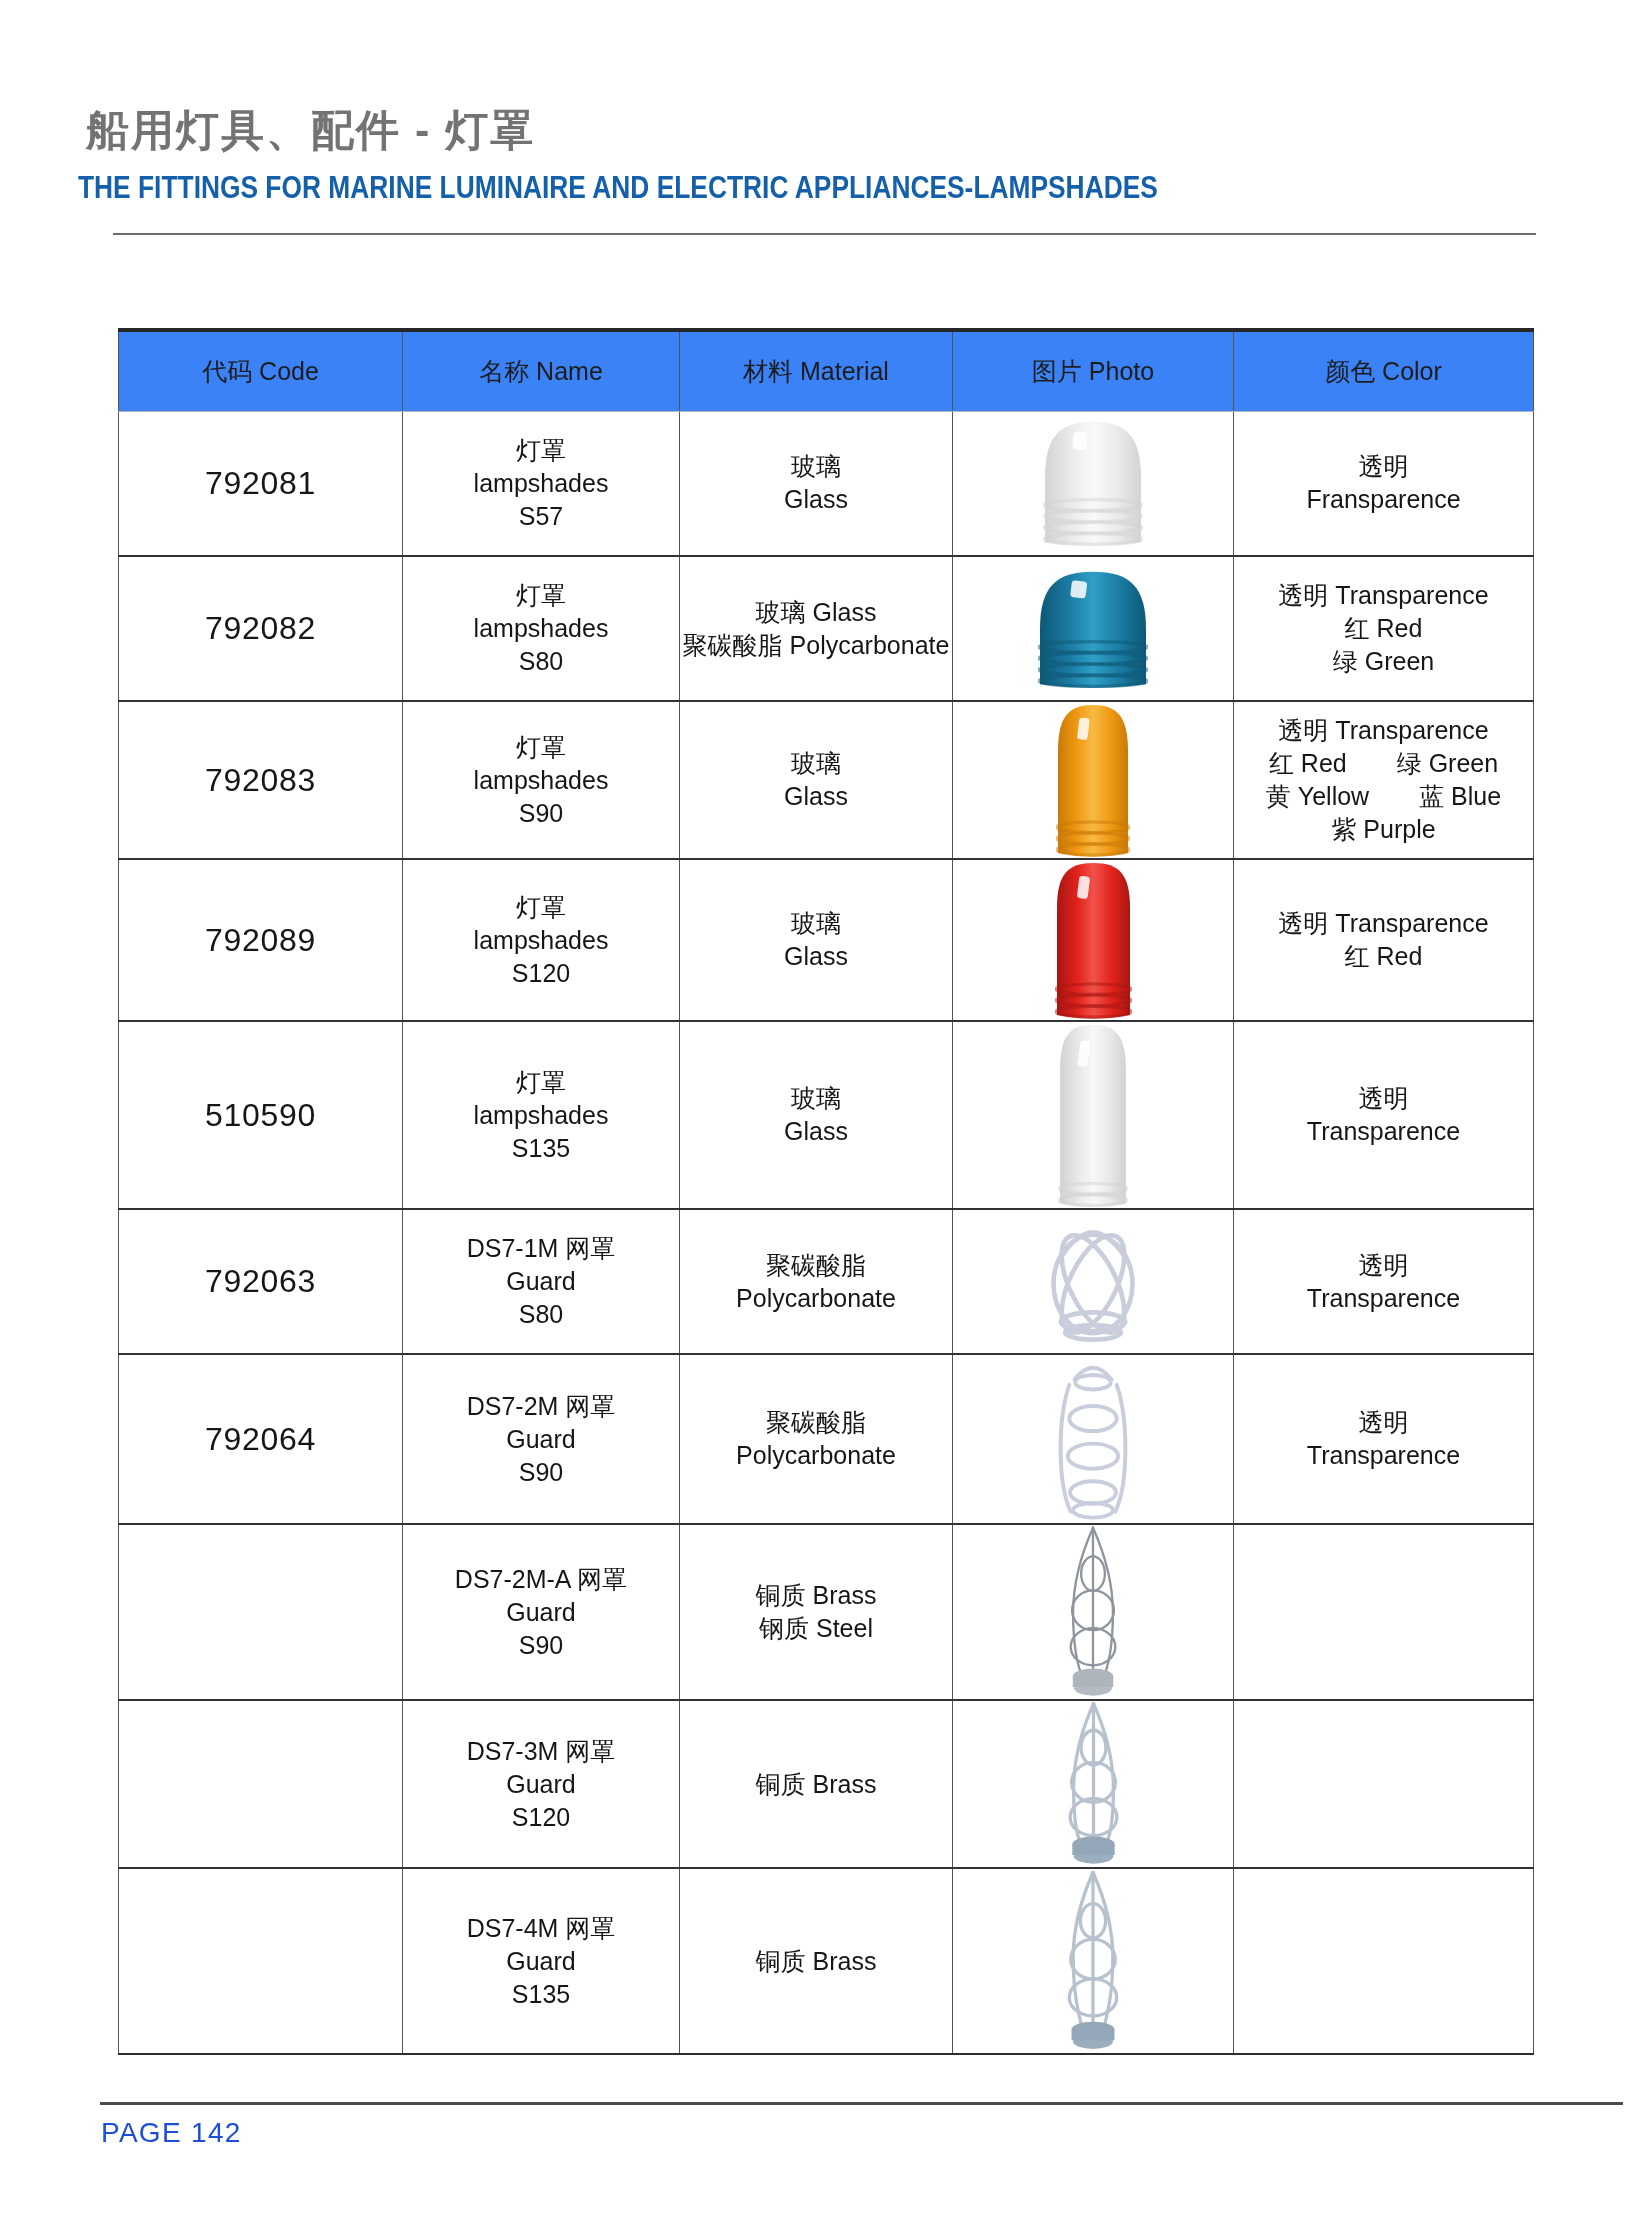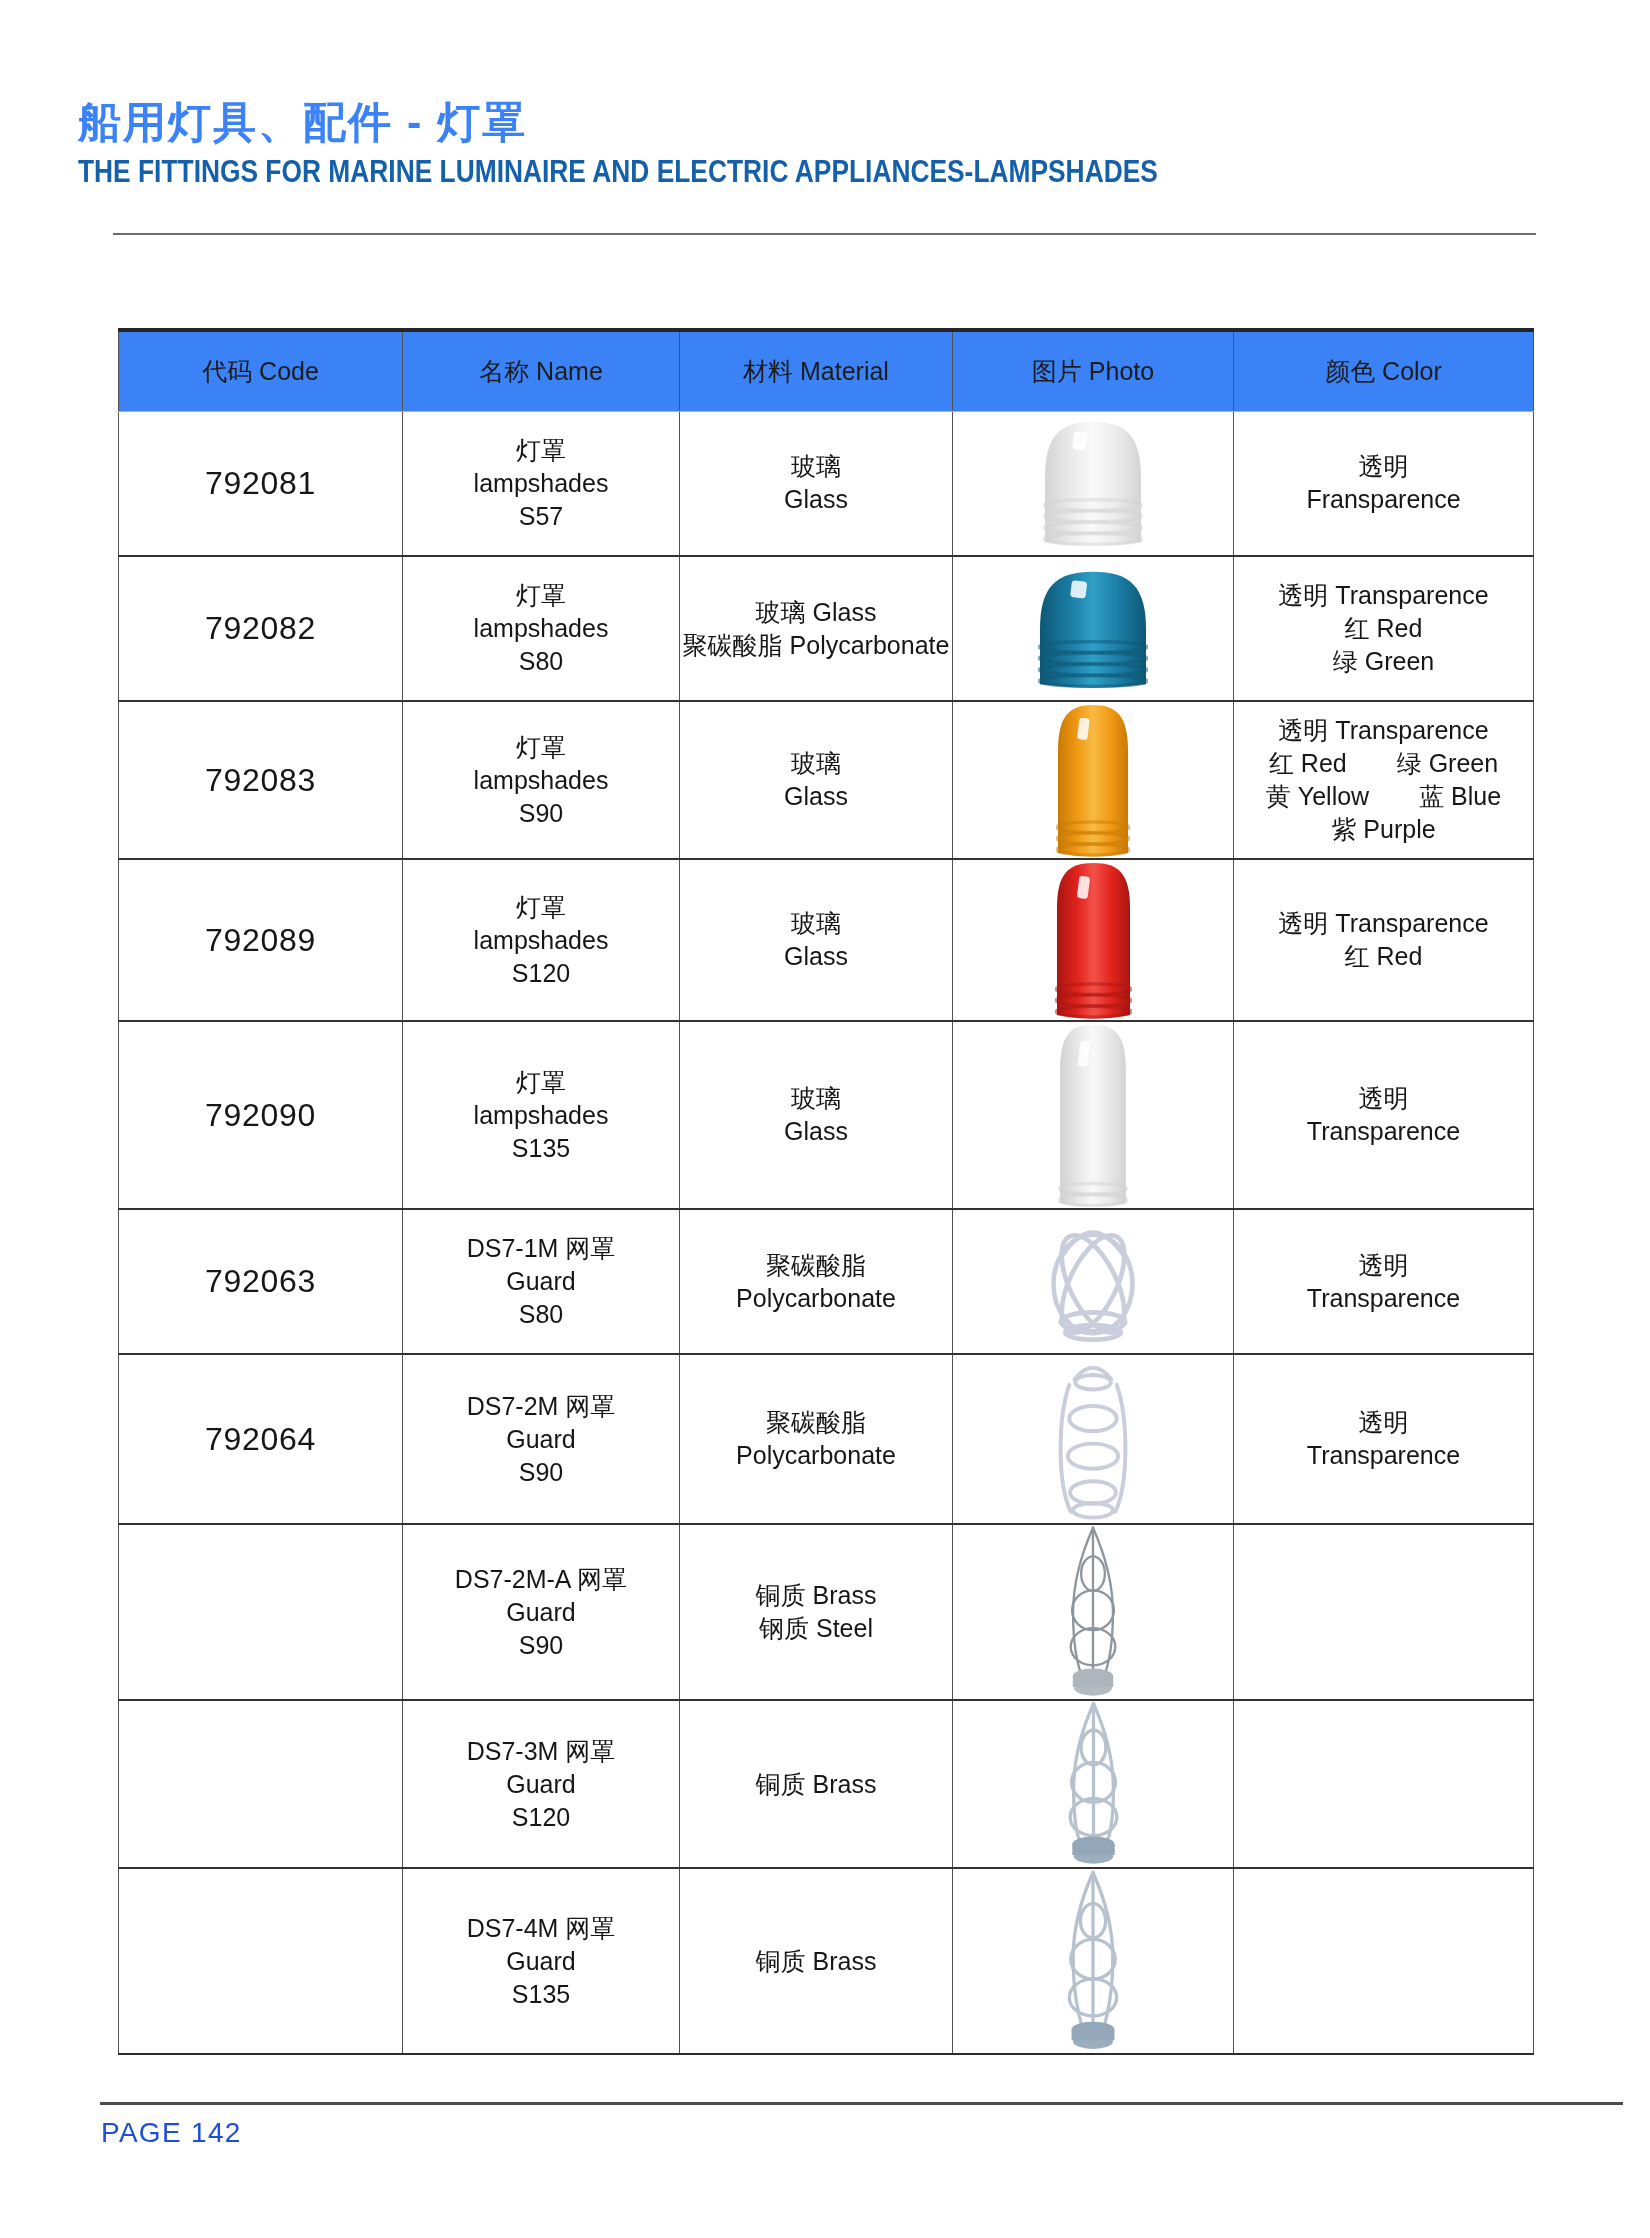--- a/index.html
+++ b/index.html
@@ -1,21 +1,21 @@
 <!DOCTYPE html>
 <html style="font-size:10.6px"><head>
 <meta charset="utf-8">
 <style>
   html,body{margin:0;padding:0;background:#ffffff;}
   body{width:1650px;height:2239px;position:relative;font-family:"Liberation Sans",sans-serif;color:#1a1a1a;overflow:hidden;}
   .page{position:absolute;inset:0;background:#fff;}
 
   
   .doc-header{position:absolute;left:78px;top:98px;}
-  .title-zh{margin:0;font-size:43px;font-weight:bold;color:#3b82f6;letter-spacing:2px;line-height:1.15;}
+  .title-zh{margin:8px;font-size:43px;font-weight:bold;color:#737373;letter-spacing:2px;line-height:1.15;}
   .title-en{margin-top:6.7px;font-size:31px;font-weight:bold;color:#1560ab;display:inline-block;
             transform:scaleX(0.85);transform-origin:left center;white-space:nowrap;letter-spacing:0px;}
   .head-rule{position:absolute;left:113px;top:233px;width:1423px;height:2px;background:#6e6e6e;}
 
   
   table.products{position:absolute;left:118px;top:328px;width:1415px;border-collapse:collapse;table-layout:fixed;
     border-top:4.7px solid #262626;border-bottom:2.7px solid #2d2d2d;border-left:1.3px solid #525252;border-right:1.3px solid #525252;}
   col.c0{width:284px}col.c1{width:277px}col.c2{width:273px}col.c3{width:281px}col.c4{width:300px}
   thead tr{height:81px;}
   tbody tr{height:145px;}
@@ -222,21 +222,21 @@
         <td>
           <div class="ln">透明 Transparence</div>
           <div class="ln">红 Red</div>
           <div class="ln"></div>
           <div class="ln"></div>
         </td>
       </tr>
 
       <tr>
         <td class="c-code">
-            <div class="ln">792090</div>
+            <div class="ln">510590</div>
           </td>
         <td>
           <div class="ln">灯罩</div>
           <div class="ln">lampshades</div>
           <div class="ln">S135</div>
         </td>
         <td>
           <div class="ln">玻璃</div>
           <div class="ln">Glass</div>
         </td>

